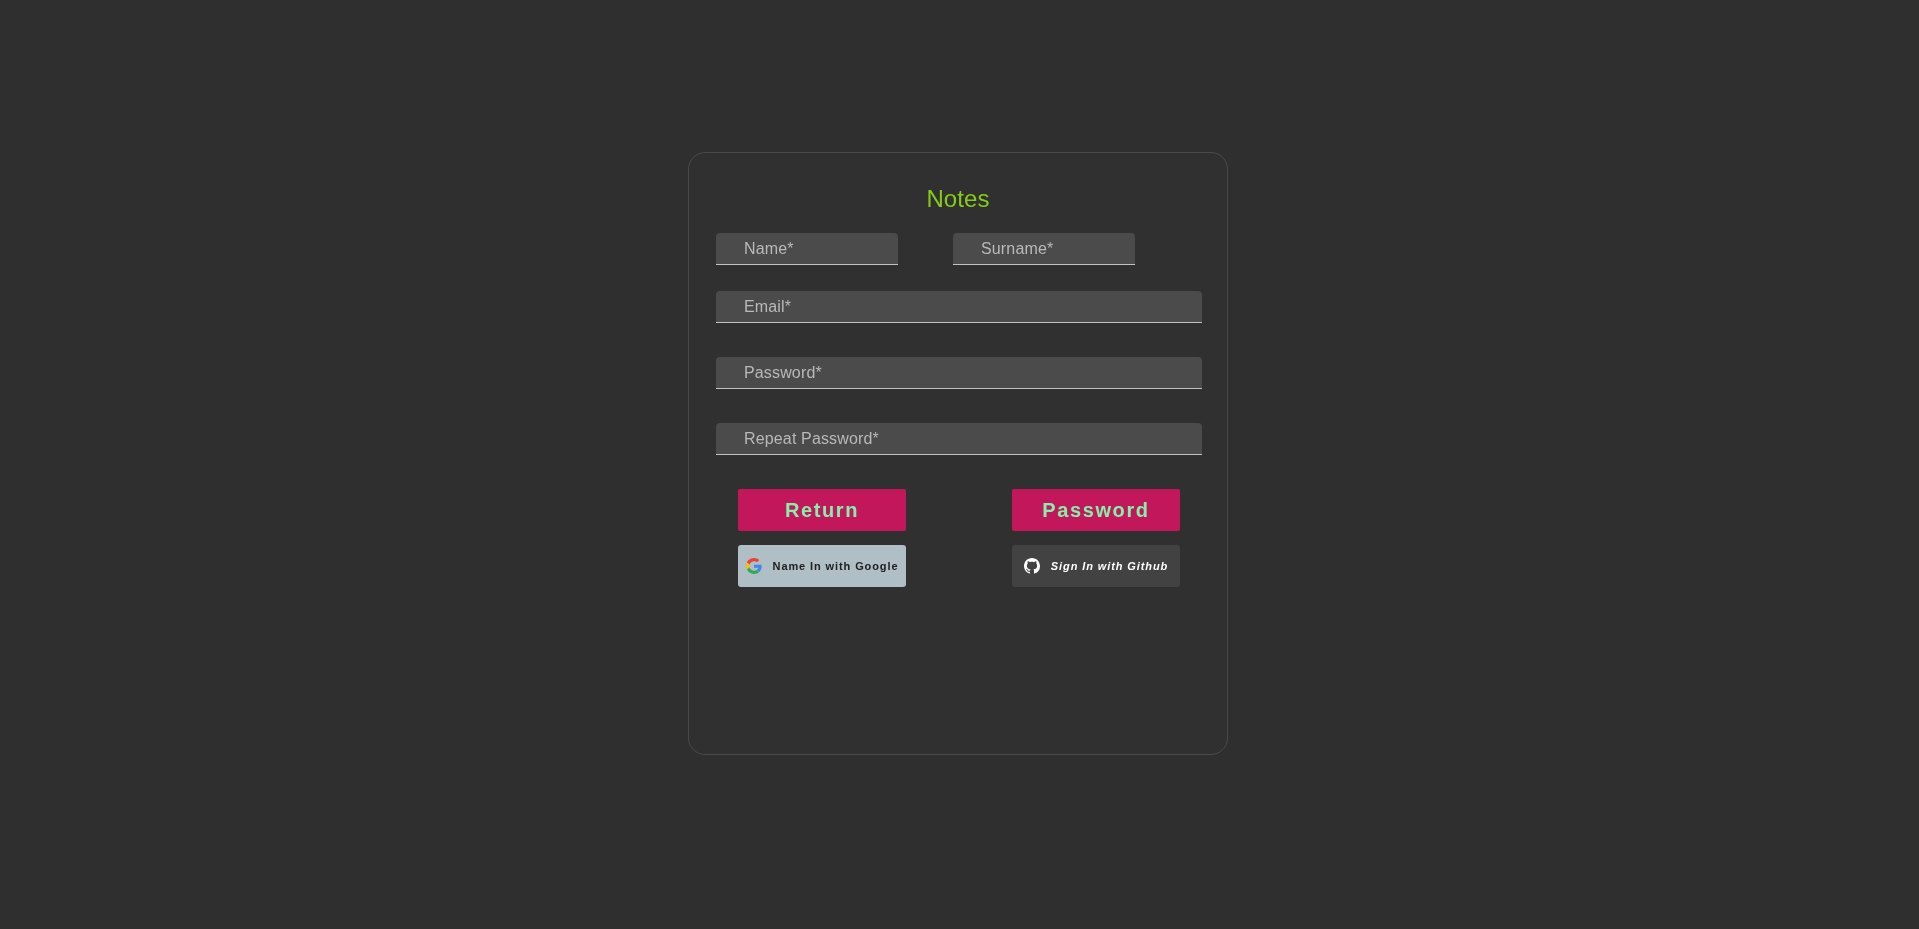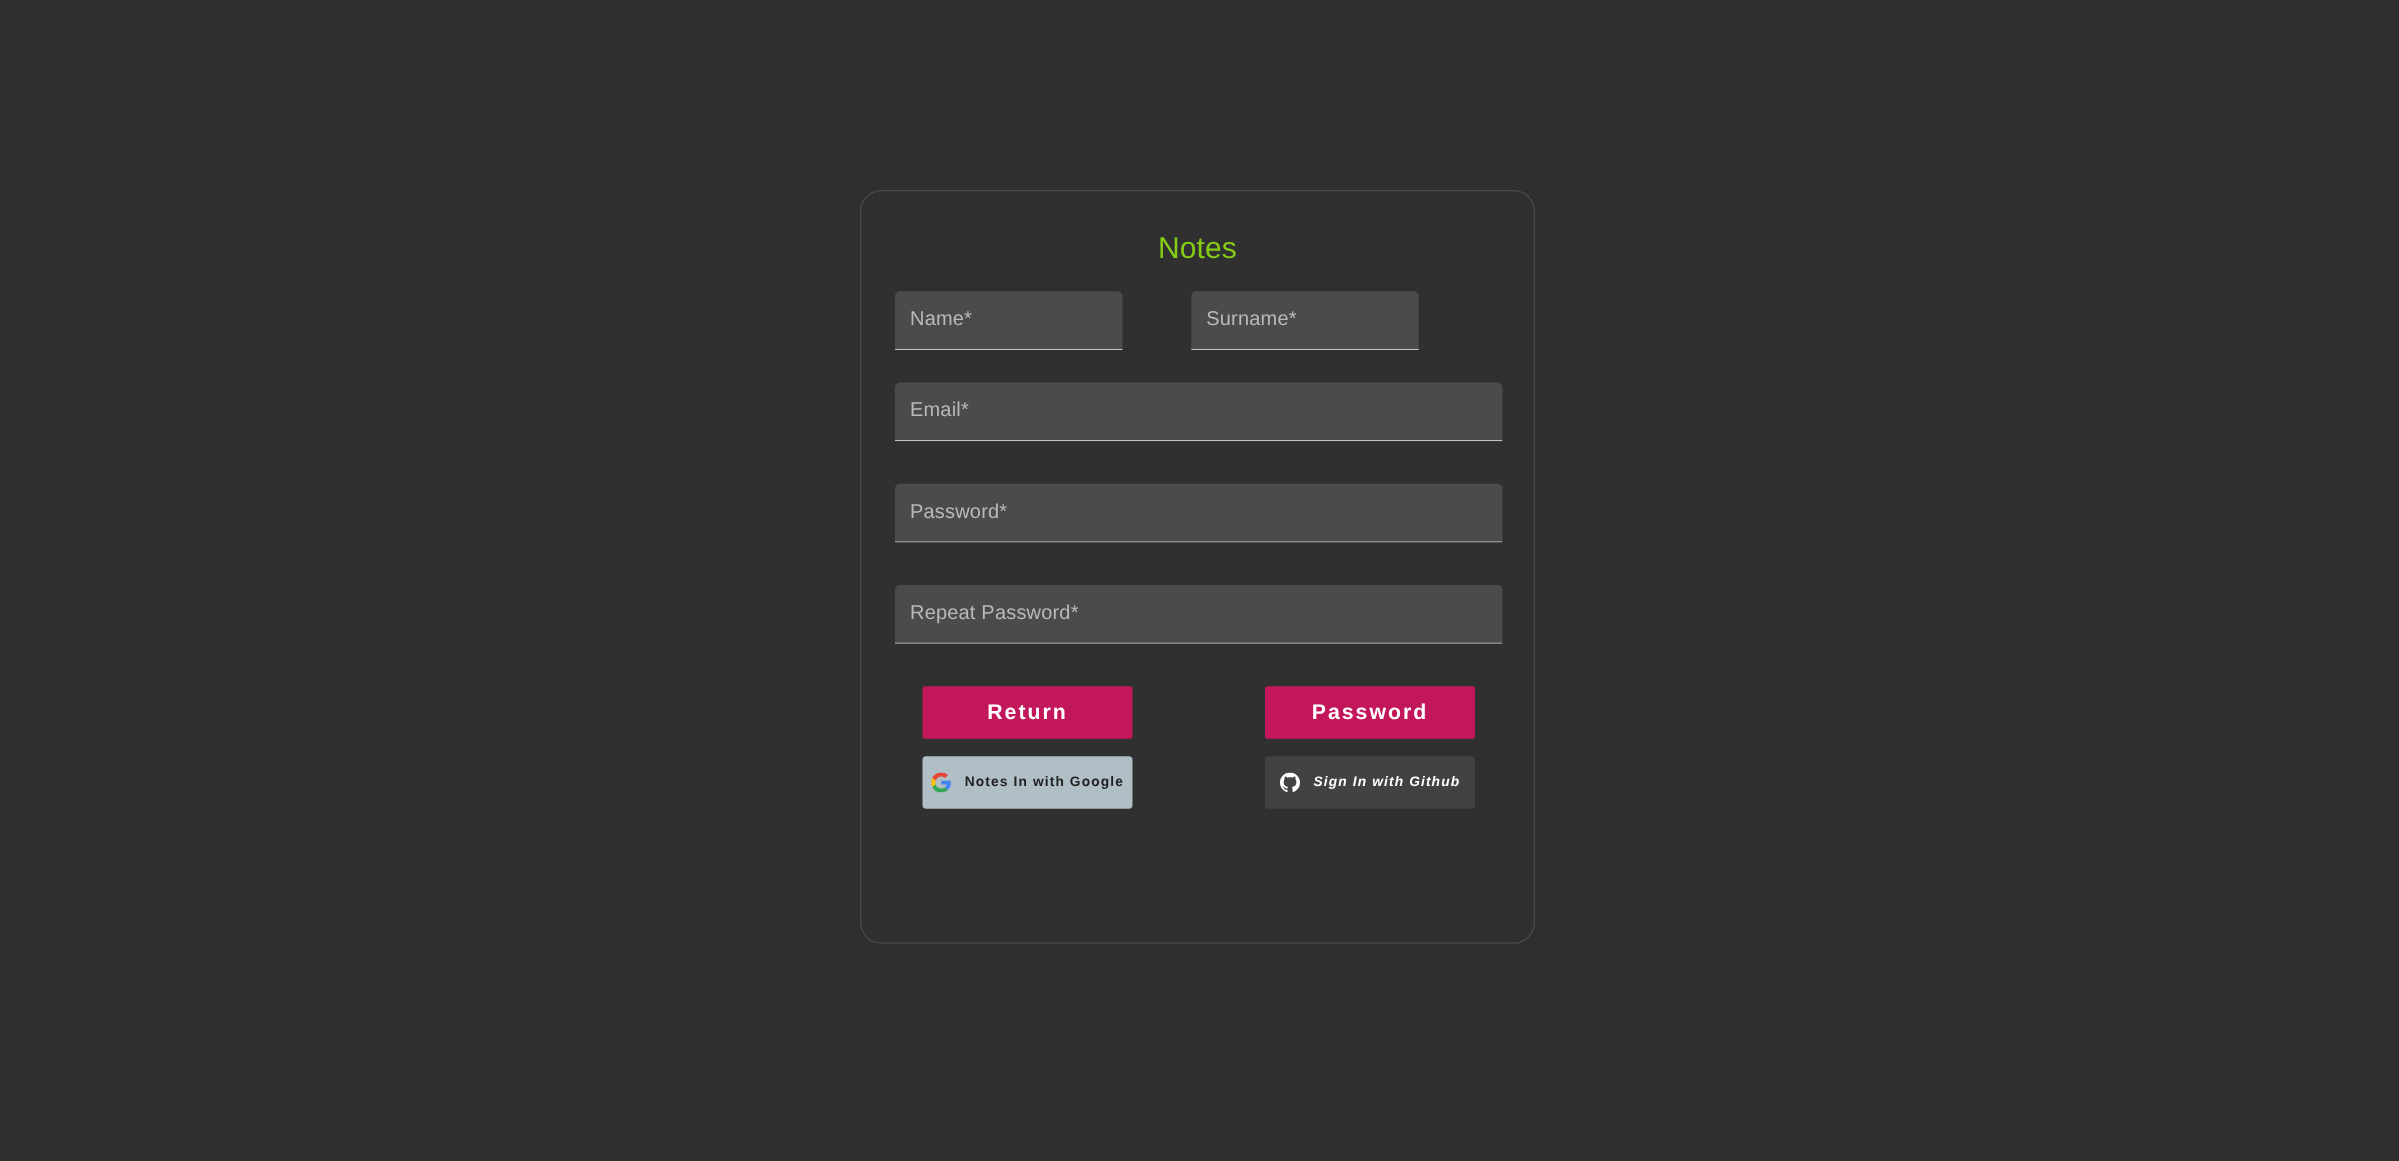--- a/index.html
+++ b/index.html
@@ -57,25 +57,25 @@
     display: flex;
     gap: 55px;
     margin-bottom: 26px;
   }
 
   .field {
     position: relative;
     background: #4b4b4b;
     border-radius: 4px 4px 0 0;
     border-bottom: 1px solid #c2c2c2;
-    height: 47px;
+    height: 32px;
     flex: 1 1 auto;
     display: flex;
     align-items: flex-end;
-    padding: 0 12px;
+    padding: 0 28px;
     width: 100%;
   }
 
   .field.half { width: 182px; flex: 0 0 182px; }
 
   .field input {
     width: 100%;
     height: 100%;
     background: transparent;
     border: none;
@@ -98,25 +98,25 @@
     display: flex;
     justify-content: space-between;
     margin-top: 20px;
     padding: 0 22px;
   }
 
   .btn-primary {
     width: 168px;
     height: 42px;
     background: #c2185b;
-    color: #ffffff;
+    color: #86efac;
     border: none;
     border-radius: 2px;
     font-family: "Liberation Sans", sans-serif;
-    font-size: 17px;
+    font-size: 20px;
     font-weight: bold;
     letter-spacing: 1.6px;
     cursor: pointer;
   }
 
   
   .divider {
     display: flex;
     align-items: center;
     margin-top: 12px;
@@ -216,21 +216,21 @@
 
         <button class="btn-social btn-google">
           <span>
             <svg width="16" height="16" viewBox="0 0 48 48">
               <path fill="#EA4335" d="M24 9.5c3.54 0 6.71 1.22 9.21 3.6l6.85-6.85C35.9 2.38 30.47 0 24 0 14.62 0 6.51 5.38 2.56 13.22l7.98 6.19C12.43 13.72 17.74 9.5 24 9.5z"></path>
               <path fill="#4285F4" d="M46.98 24.55c0-1.57-.15-3.09-.38-4.55H24v9.02h12.94c-.58 2.96-2.26 5.48-4.78 7.18l7.73 6c4.51-4.18 7.09-10.36 7.09-17.65z"></path>
               <path fill="#FBBC05" d="M10.53 28.59c-.48-1.45-.76-2.99-.76-4.59s.27-3.14.76-4.59l-7.98-6.19C.92 16.46 0 20.12 0 24c0 3.88.92 7.54 2.56 10.78l7.97-6.19z"></path>
               <path fill="#34A853" d="M24 48c6.48 0 11.93-2.13 15.89-5.81l-7.73-6c-2.15 1.45-4.92 2.3-8.16 2.3-6.26 0-11.57-4.22-13.47-9.91l-7.98 6.19C6.51 42.62 14.62 48 24 48z"></path>
             </svg>
           </span>
-          <span>Notes In with Google</span>
+          <span>Name In with Google</span>
         </button>
 
         <button class="btn-social btn-github">
           <span>
             <svg width="16" height="16" viewBox="0 0 16 16" fill="#ffffff">
               <path d="M8 0C3.58 0 0 3.58 0 8c0 3.54 2.29 6.53 5.47 7.59.4.07.55-.17.55-.38 0-.19-.01-.82-.01-1.49-2.01.37-2.53-.49-2.69-.94-.09-.23-.48-.94-.82-1.13-.28-.15-.68-.52-.01-.53.63-.01 1.08.58 1.23.82.72 1.21 1.87.87 2.33.66.07-.52.28-.87.51-1.07-1.78-.2-3.64-.89-3.64-3.95 0-.87.31-1.59.82-2.15-.08-.2-.36-1.02.08-2.12 0 0 .67-.21 2.2.82.64-.18 1.32-.27 2-.27s1.36.09 2 .27c1.53-1.04 2.2-.82 2.2-.82.44 1.1.16 1.92.08 2.12.51.56.82 1.27.82 2.15 0 3.07-1.87 3.75-3.65 3.95.29.25.54.73.54 1.48 0 1.07-.01 1.93-.01 2.2 0 .21.15.46.55.38A8.013 8.013 0 0016 8c0-4.42-3.58-8-8-8z"></path>
             </svg>
           </span>
           <span>Sign In with Github</span>
         </button>

